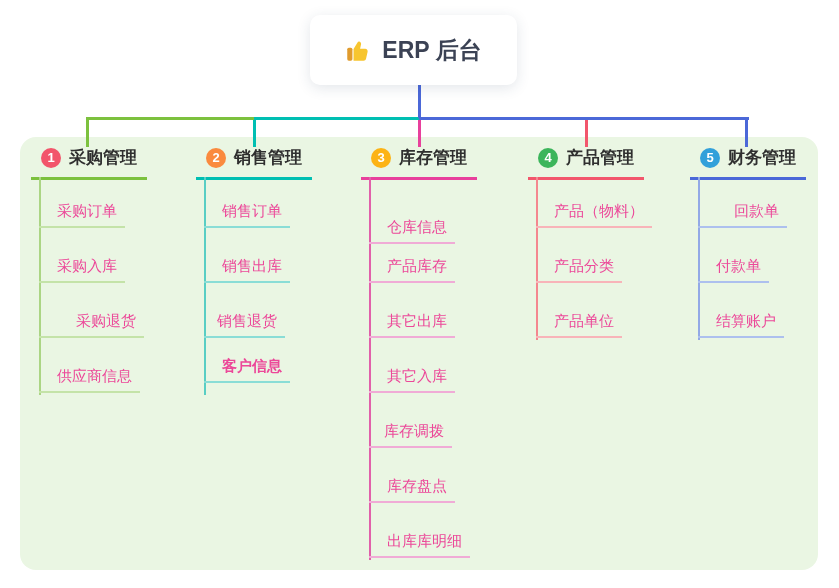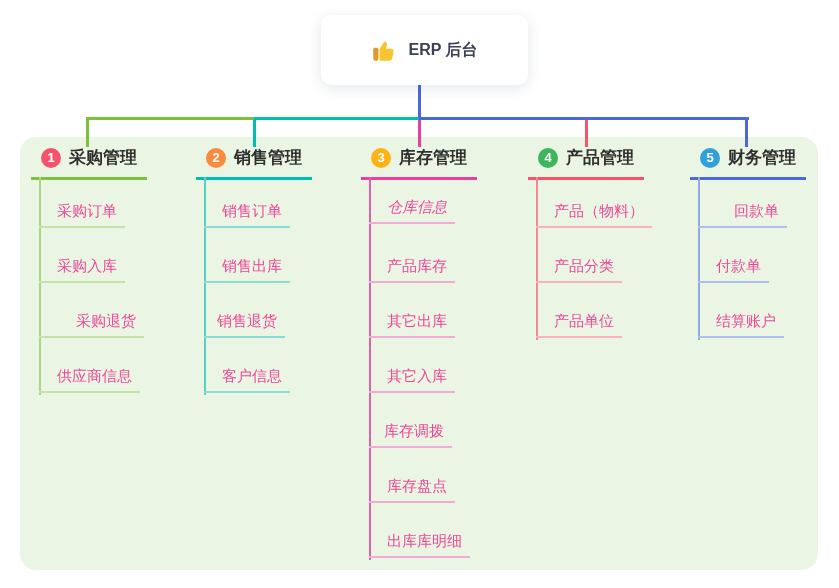--- a/index.html
+++ b/index.html
@@ -6,25 +6,25 @@
   .canvas {
     position:relative; width:839px; height:588px; overflow:hidden;
     background:#ffffff;
     font-family:"Liberation Sans","DejaVu Sans",sans-serif;
   }
   .panel {
     position:absolute; left:20px; top:137px; width:798px; height:433px;
     background:#eaf6e3; border-radius:16px;
   }
   .root-node {
-    position:absolute; left:321px; top:15px; width:207px; height:70px;
+    position:absolute; left:310px; top:15px; width:207px; height:70px;
     background:#ffffff; border-radius:10px;
     box-shadow:0 3px 14px rgba(40,60,90,0.13);
     display:flex; align-items:center; justify-content:center; gap:10px;
-    font-size:16px; font-weight:600; color:#3b4254; z-index:3;
+    font-size:23px; font-weight:600; color:#3b4254; z-index:3;
   }
   .root-node svg { display:block; }
   .hline, .vline { position:absolute; }
   .branch-header {
     position:absolute; top:144px; width:116px; height:27px;
     padding-bottom:6px; border-bottom:3px solid #000;
     display:flex; align-items:center; justify-content:center; gap:8px;
     font-size:17px; font-weight:600; color:#2f2f2f; white-space:nowrap;
     cursor:default;
   }
@@ -70,28 +70,28 @@
     <div class="child" style="left: 39px; top: 365px; border-bottom-color: rgb(196, 227, 168);">供应商信息</div>
     <div class="vline" style="left: 253px; top: 117px; width: 3px; height: 30px; background: rgb(0, 191, 178);"></div>
     <div class="branch-header" style="left: 196px; border-bottom-color: rgb(0, 191, 178);">
       <span class="badge" style="background: rgb(250, 138, 62);">2</span>
       <span>销售管理</span>
     </div>
     <div class="vline" style="left: 204px; top: 177px; width: 2px; height: 218px; background: rgb(89, 206, 196);"></div>
     <div class="child" style="left: 204px; top: 200px; border-bottom-color: rgb(138, 221, 214);">销售订单</div>
     <div class="child" style="left: 204px; top: 255px; border-bottom-color: rgb(138, 221, 214);">销售出库</div>
     <div class="child" style="left: 204px; top: 310px; border-bottom-color: rgb(138, 221, 214); padding-left: 13px;">销售退货</div>
-    <div class="child" style="left: 204px; top: 365px; border-bottom-color: rgb(138, 221, 214);">客户信息</div>
+    <div class="child" style="left: 204px; top: 355px; border-bottom-color: rgb(138, 221, 214); font-weight: bold;">客户信息</div>
     <div class="vline" style="left: 418px; top: 117px; width: 3px; height: 30px; background: rgb(232, 64, 156);"></div>
     <div class="branch-header" style="left: 361px; border-bottom-color: rgb(232, 64, 156);">
       <span class="badge" style="background: rgb(252, 179, 21);">3</span>
       <span>库存管理</span>
     </div>
     <div class="vline" style="left: 369px; top: 177px; width: 2px; height: 383px; background: rgb(225, 96, 170);"></div>
-    <div class="child" style="left: 369px; top: 196px; border-bottom-color: rgb(240, 171, 214); font-style: italic;">仓库信息</div>
+    <div class="child" style="left: 369px; top: 216px; border-bottom-color: rgb(240, 171, 214);">仓库信息</div>
     <div class="child" style="left: 369px; top: 255px; border-bottom-color: rgb(240, 171, 214);">产品库存</div>
     <div class="child" style="left: 369px; top: 310px; border-bottom-color: rgb(240, 171, 214);">其它出库</div>
     <div class="child" style="left: 369px; top: 365px; border-bottom-color: rgb(240, 171, 214);">其它入库</div>
     <div class="child" style="left: 369px; top: 420px; border-bottom-color: rgb(240, 171, 214); padding-left: 15px;">库存调拨</div>
     <div class="child" style="left: 369px; top: 475px; border-bottom-color: rgb(240, 171, 214);">库存盘点</div>
     <div class="child" style="left: 369px; top: 530px; border-bottom-color: rgb(240, 171, 214);">出库库明细</div>
     <div class="vline" style="left: 585px; top: 117px; width: 3px; height: 30px; background: rgb(242, 86, 108);"></div>
     <div class="branch-header" style="left: 528px; border-bottom-color: rgb(242, 86, 108);">
       <span class="badge" style="background: rgb(60, 181, 91);">4</span>
       <span>产品管理</span>

